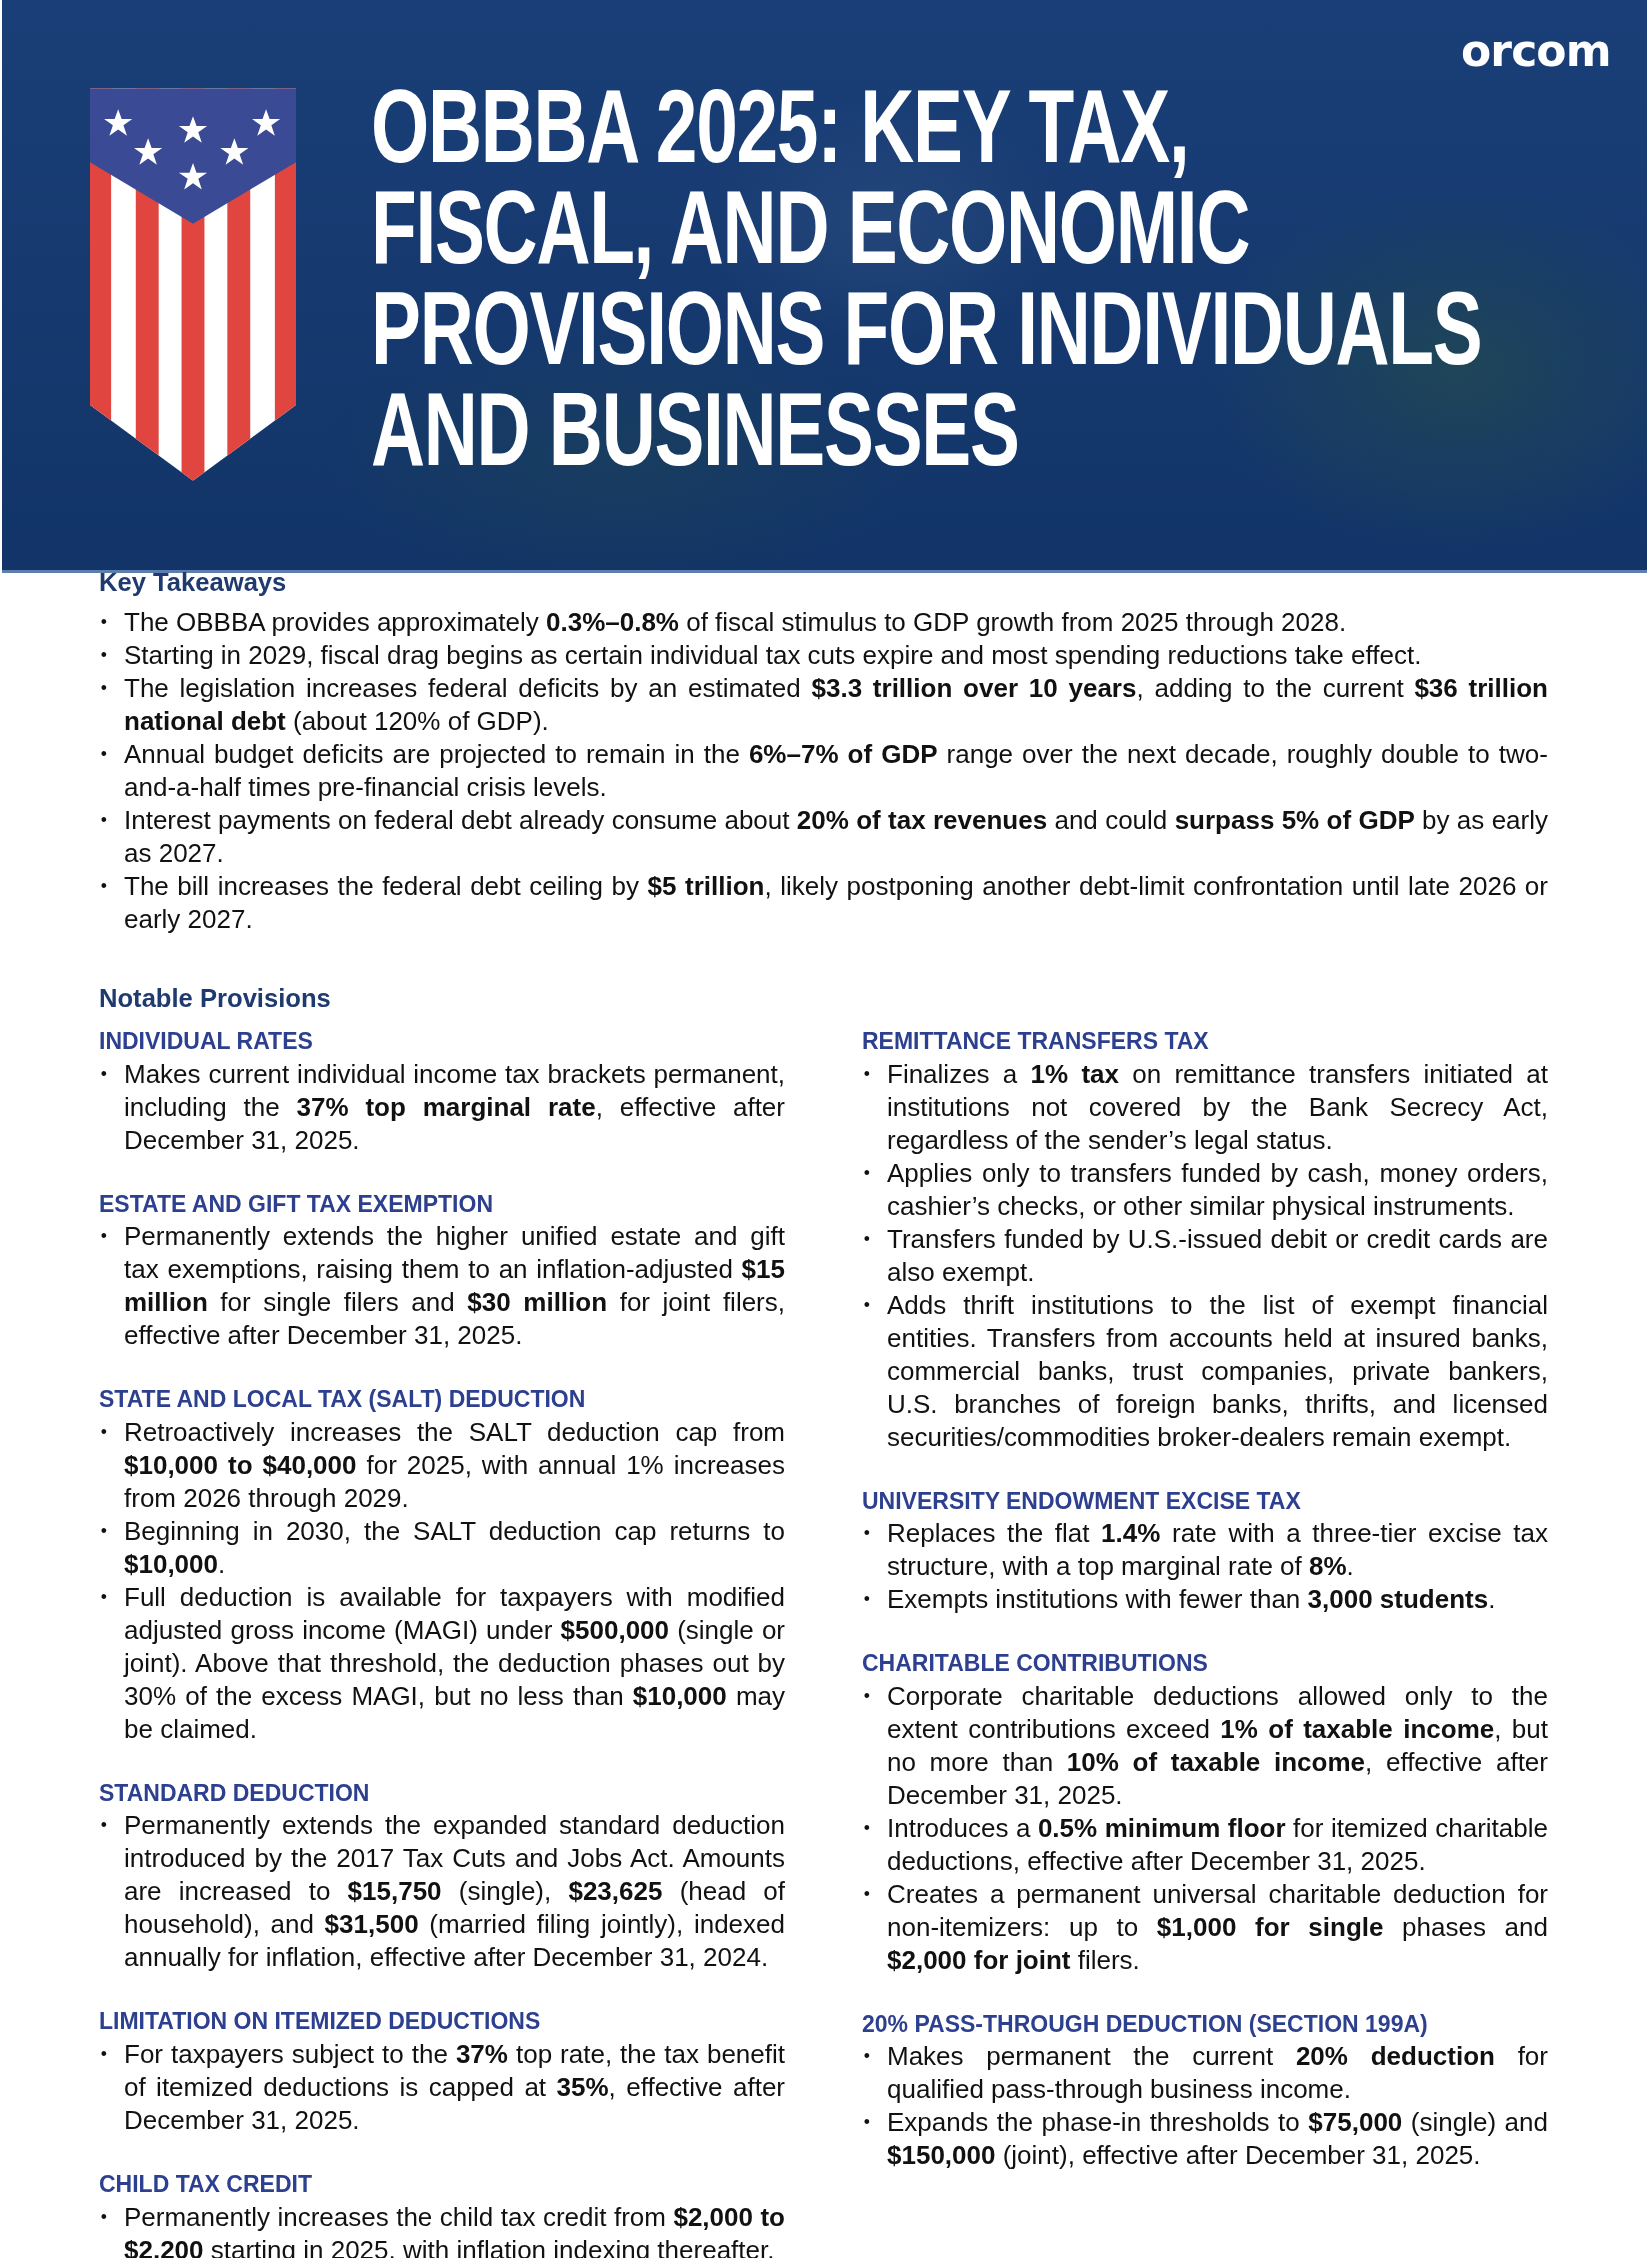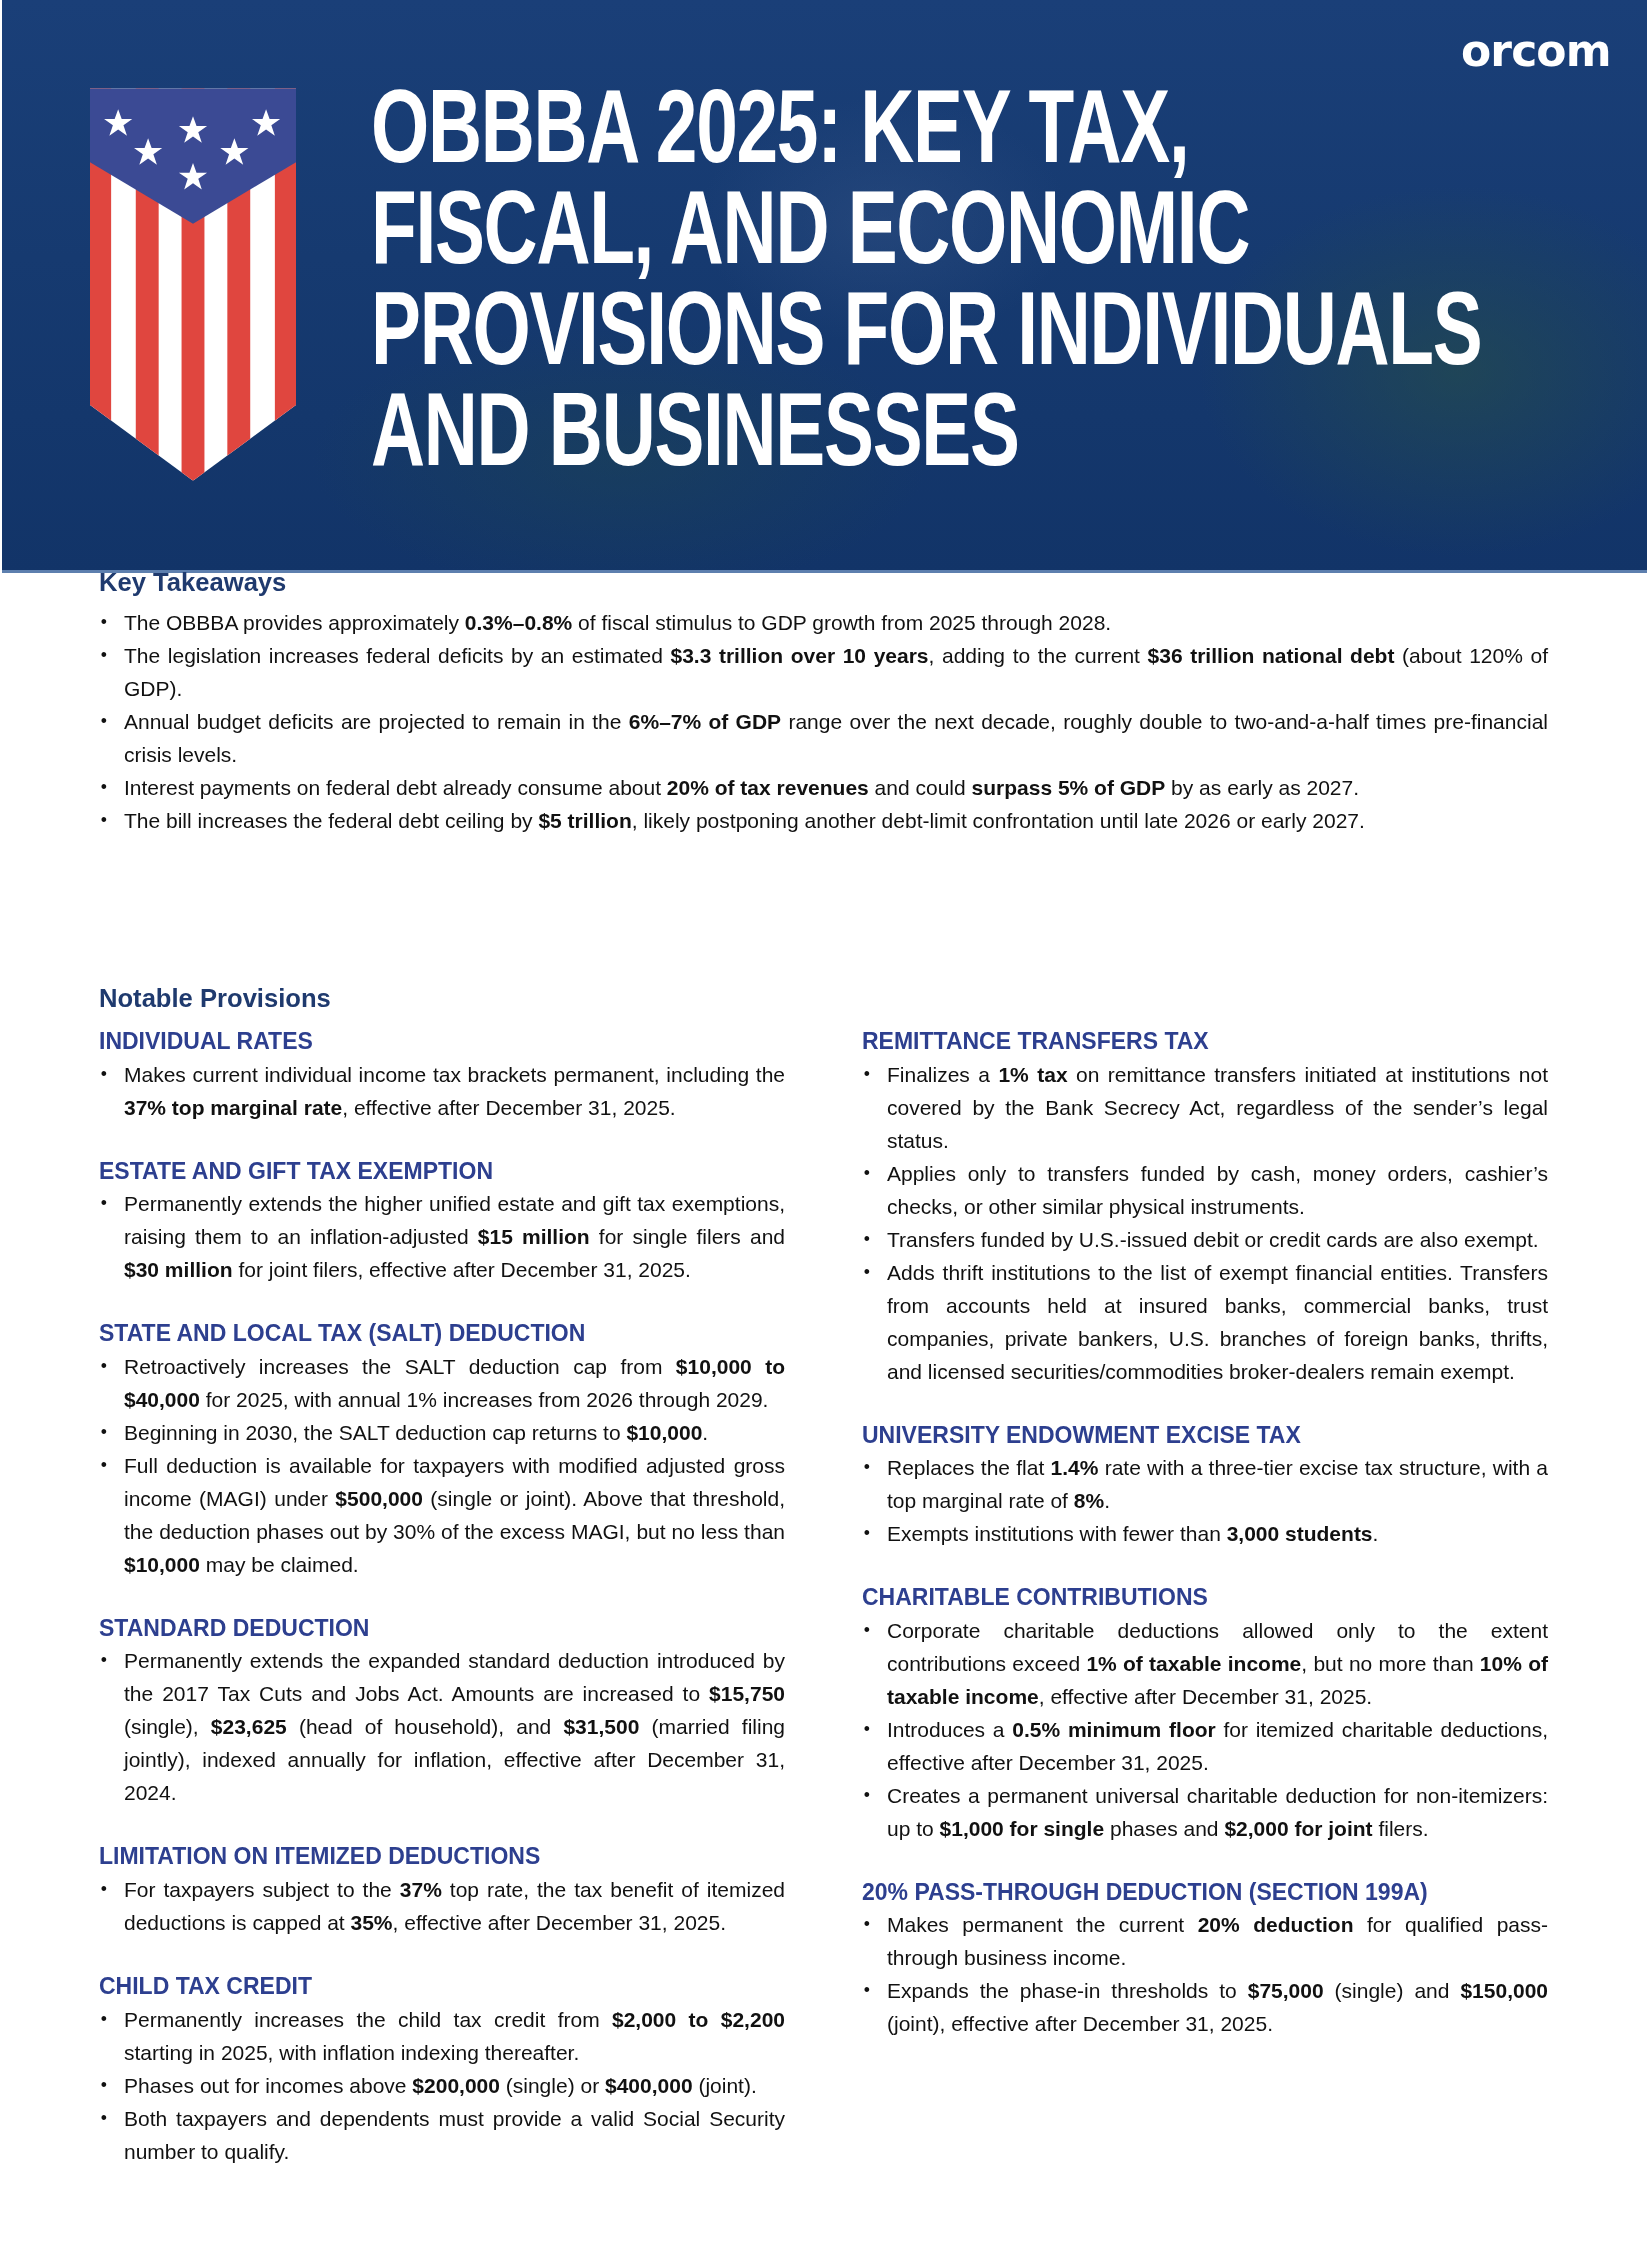--- a/index.html
+++ b/index.html
@@ -39,21 +39,21 @@
   }
   .title span { display: block; white-space: nowrap; }
 
   .section-title {
     position: absolute; margin: 0;
     color: #1f3a6e; font-size: 25.6px; font-weight: bold;
   }
   ul.bullets { list-style: none; margin: 0; padding: 0; }
   ul.bullets li {
     position: relative; padding-left: 25px;
-    font-size: 21px; line-height: 33px; text-align: justify;
+    font-size: 26px; line-height: 33px; text-align: justify;
   }
   ul.bullets li::before {
     content: "\2022"; position: absolute; left: 1.8px; top: 0; font-size: 17.6px;
   }
   ul.bullets li b { font-weight: bold; }
   .kt-list { position: absolute; left: 99px; top: 606px; width: 1449px; }
   .col { position: absolute; top: 1027px; width: 686px; }
   .col.left { left: 99px; }
   .col.right { left: 862px; }
   .prov { margin-bottom: 33px; }
@@ -97,20 +97,21 @@
     <span>OBBBA 2025: KEY TAX,</span>
     <span>FISCAL, AND ECONOMIC</span>
     <span>PROVISIONS FOR INDIVIDUALS</span>
     <span>AND BUSINESSES</span>
   </h1>
 </header>
 
 <h2 class="section-title" style="left:99px; top:568px;text-align:right;">Key Takeaways</h2>
 <ul class="bullets kt-list" id="kt-list">
     <li><span>The OBBBA provides approximately </span><b>0.3%–0.8%</b><span> of fiscal stimulus to GDP growth from 2025 through 2028.</span></li>
+    <li><span>Starting in 2029, fiscal drag begins as certain individual tax cuts expire and most spending reductions take effect.</span></li>
     <li><span>The legislation increases federal deficits by an estimated </span><b>$3.3 trillion over 10 years</b><span>, adding to the current </span><b>$36 trillion national debt</b><span> (about 120% of GDP).</span></li>
     <li><span>Annual budget deficits are projected to remain in the </span><b>6%–7% of GDP</b><span> range over the next decade, roughly double to two-and-a-half times pre-financial crisis levels.</span></li>
     <li><span>Interest payments on federal debt already consume about </span><b>20% of tax revenues</b><span> and could </span><b>surpass 5% of GDP</b><span> by as early as 2027.</span></li>
     <li><span>The bill increases the federal debt ceiling by </span><b>$5 trillion</b><span>, likely postponing another debt-limit confrontation until late 2026 or early 2027.</span></li>
   </ul>
 
 <h2 class="section-title" style="left:99px; top:984px;">Notable Provisions</h2>
 <div class="col left" id="col-left">
     <section class="prov">
       <h3>INDIVIDUAL RATES</h3>

